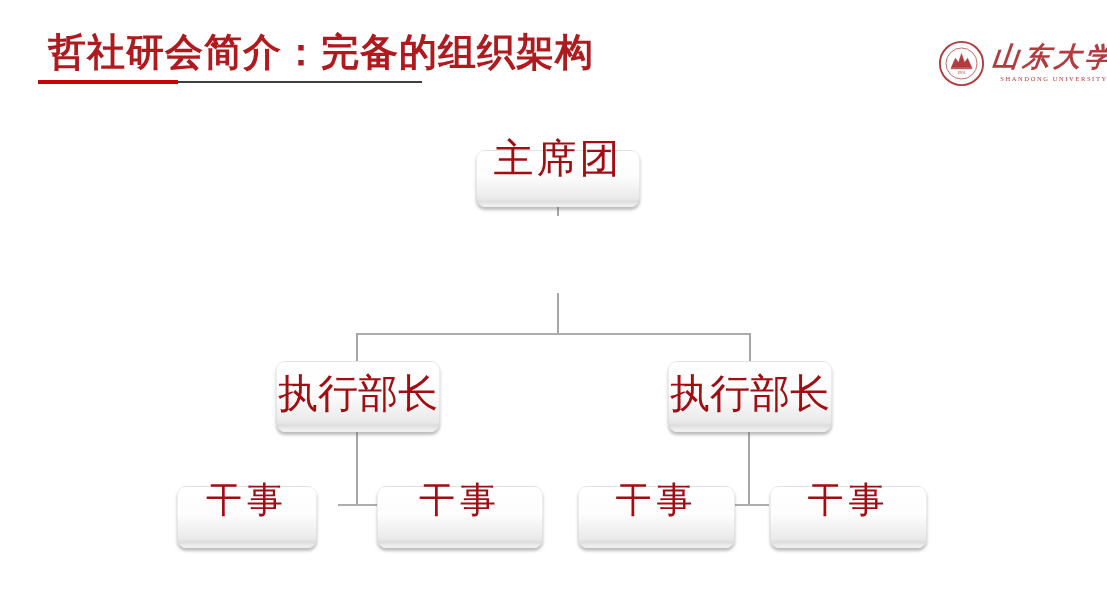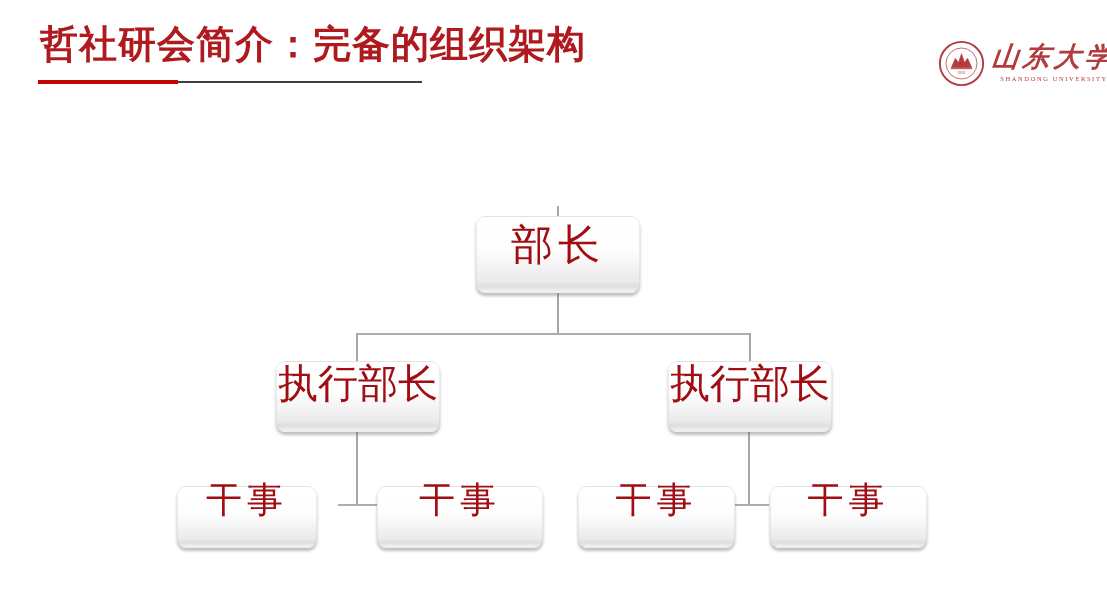--- a/index.html
+++ b/index.html
@@ -2,21 +2,21 @@
 <html><head>
 <meta charset="utf-8">
 <style>
   html,body{margin:0;padding:0;background:#fff;}
   .slide{
     position:relative;width:1107px;height:605px;background:#ffffff;
     overflow:hidden;font-family:"Liberation Sans","DejaVu Sans",sans-serif;
   }
   
   .title{
-    position:absolute;left:36px;top:18px;margin:4px;
+    position:absolute;left:36px;top:18px;margin:12px;
     font-size:38px;line-height:44px;font-weight:bold;
     color:#AF1A1F;letter-spacing:1px;white-space:nowrap;
   }
   .rule-red{position:absolute;left:38px;top:80px;width:140px;height:4px;background:#C40408;}
   .rule-gray{position:absolute;left:178px;top:81px;width:244px;height:2px;background:#3F3F3F;}
   
   .logo{position:absolute;left:938px;top:40px;display:flex;align-items:flex-start;gap:7px;}
   .seal{width:47px;height:47px;display:block;}
   .logo-txt{display:flex;flex-direction:column;align-items:center;padding-top:2px;}
   .logo-cn{
@@ -42,21 +42,21 @@
     position:absolute;left:50%;transform:translateX(-50%);
     font-family:"Liberation Serif","DejaVu Serif",serif;
     color:#A00D12;white-space:nowrap;line-height:1;
   }
   #n-root   {left:476px;top:150px;width:164px;height:57px;}
   #n-root .label{top:-11px;font-size:40px;letter-spacing:3px;}
   #n-mgr    {left:476px;top:216px;width:164px;height:77px;}
   #n-mgr .label{top:8px;font-size:42px;letter-spacing:5px;}
   #n-exec1  {left:276px;top:361px;width:164px;height:71px;}
   #n-exec2  {left:668px;top:361px;width:164px;height:71px;}
-  #n-exec1 .label,#n-exec2 .label{top:3px;font-size:40px;letter-spacing:0px;}
+  #n-exec1 .label,#n-exec2 .label{top:13px;font-size:40px;letter-spacing:0px;}
   #n-off1   {left:177px;top:486px;width:140px;height:62px;}
   #n-off2   {left:377px;top:486px;width:166px;height:62px;}
   #n-off3   {left:578px;top:486px;width:157px;height:62px;}
   #n-off4   {left:770px;top:486px;width:157px;height:62px;}
   #n-off1 .label,#n-off2 .label,#n-off3 .label,#n-off4 .label{top:-4px;font-size:36px;letter-spacing:5px;}
   
   .conn{position:absolute;background:#A6A6A6;}
   .conn.h{background:#ADADAD;}
   #c-root-mgr {left:557px;top:206px;width:2px;height:10px;}
   #c-mgr-down {left:557px;top:293px;width:2px;height:41px;}
@@ -94,25 +94,25 @@
   <div class="conn" id="c-root-mgr"></div>
   <div class="conn" id="c-mgr-down"></div>
   <div class="conn h" id="c-mgr-bar"></div>
   <div class="conn" id="c-drop-l"></div>
   <div class="conn" id="c-drop-r"></div>
   <div class="conn" id="c-exec1-down"></div>
   <div class="conn h" id="c-exec1-bar"></div>
   <div class="conn" id="c-exec2-down"></div>
   <div class="conn h" id="c-exec2-bar"></div>
 
+  <div class="node" id="n-root">
+    <div class="box"></div>
+    <div class="label">主席团</div>
+  </div>
 
-  <div class="node" id="n-mgr">
-    <div class="box"></div>
-    <div class="label">部长</div>
-  </div>
 
   <div class="node" id="n-exec1">
     <div class="box"></div>
     <div class="label">执行部长</div>
   </div>
 
   <div class="node" id="n-exec2">
     <div class="box"></div>
     <div class="label">执行部长</div>
   </div>

